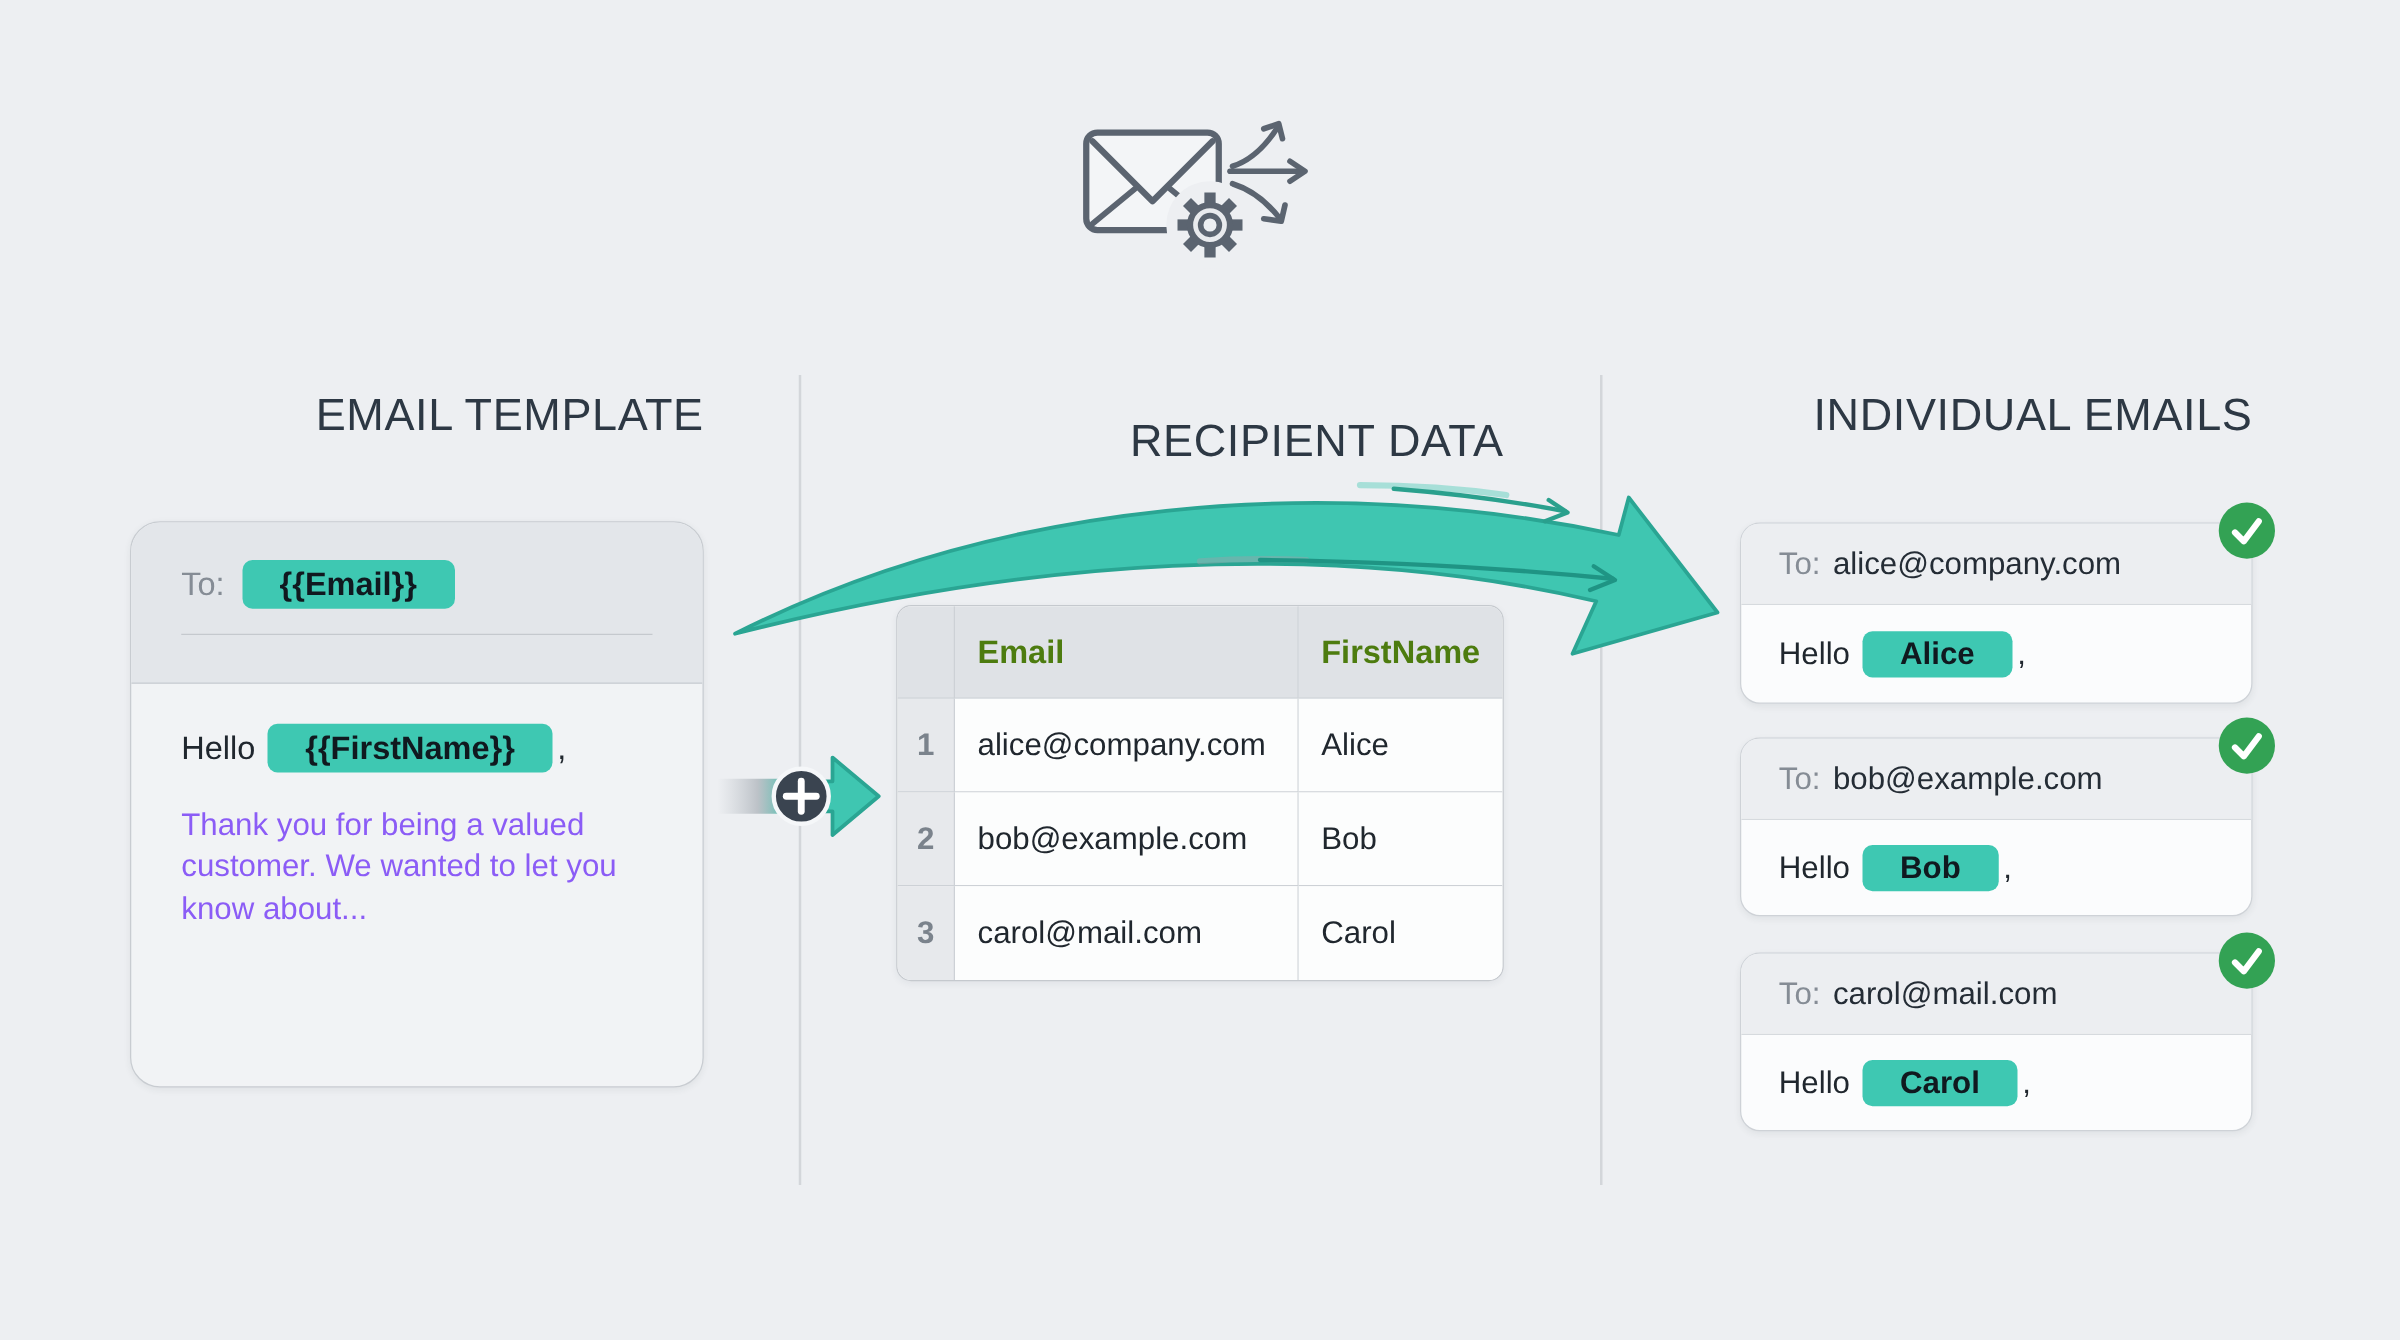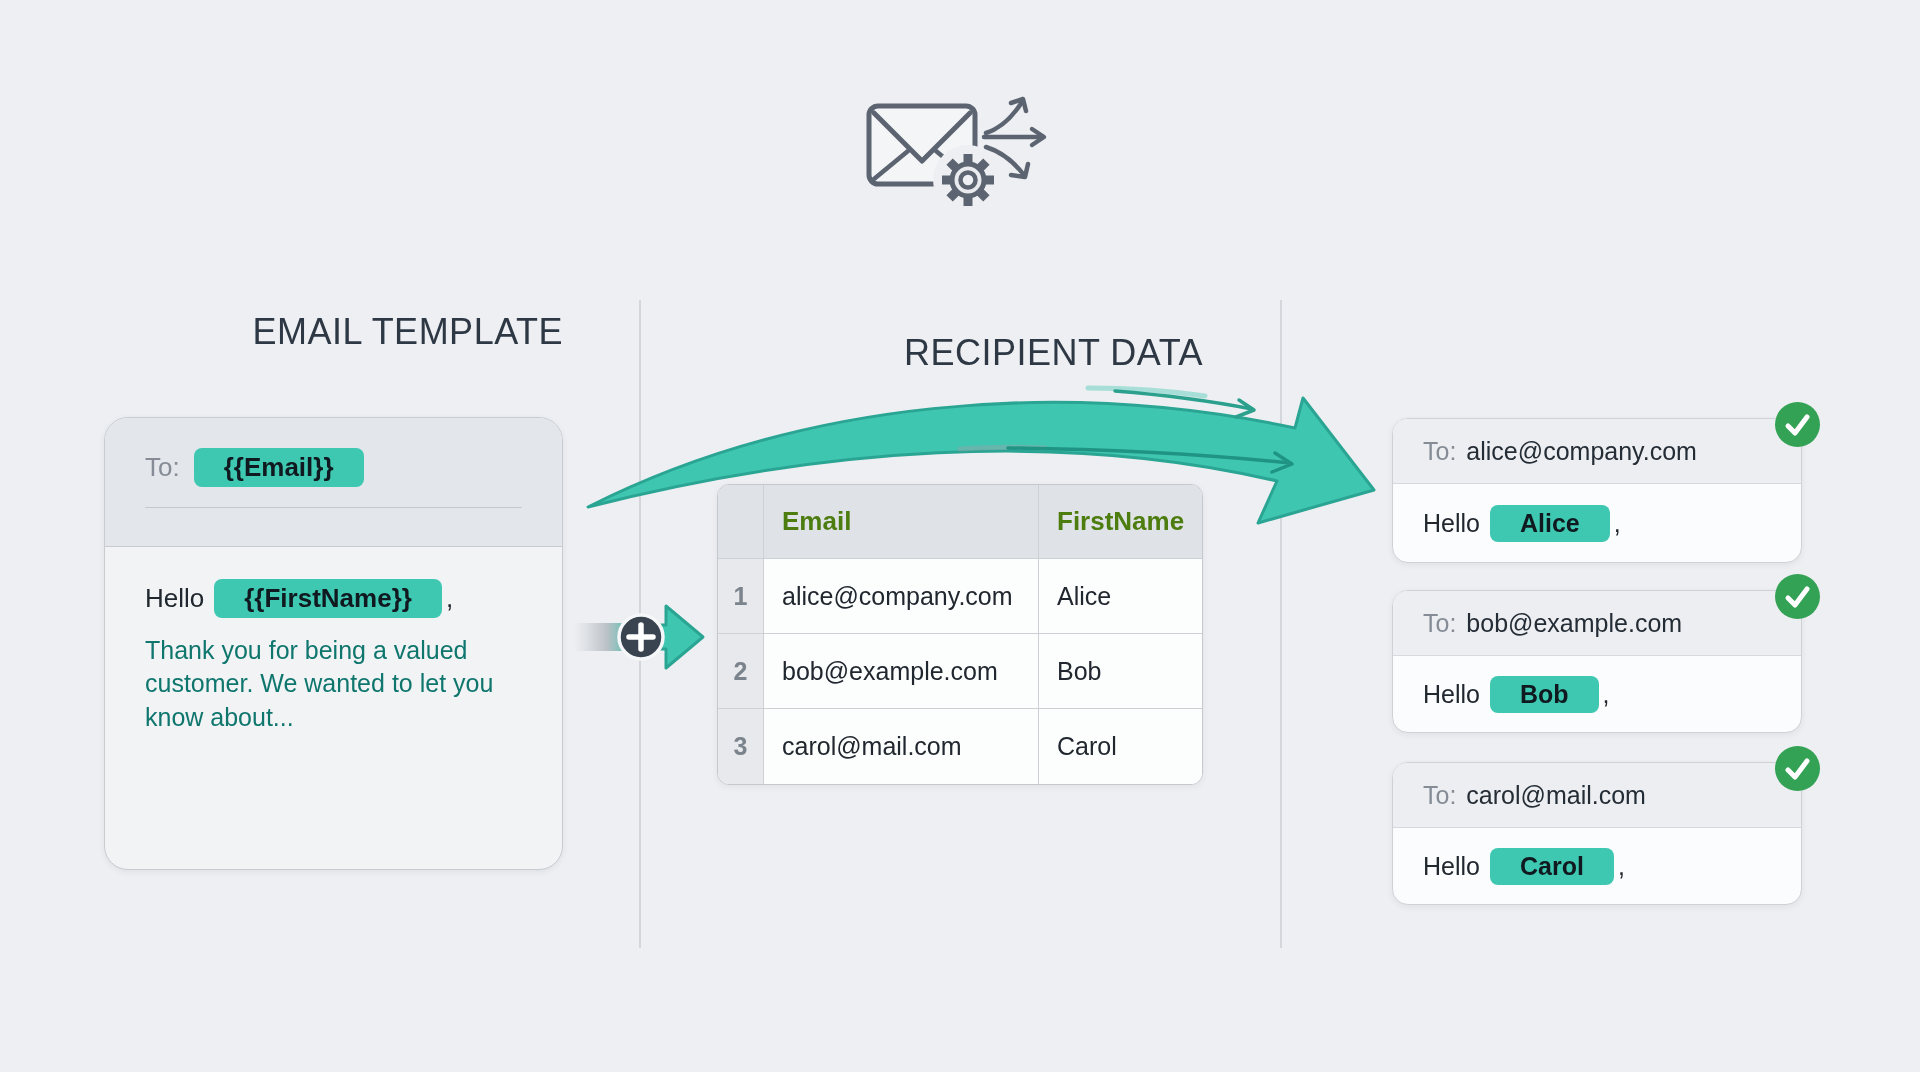--- a/index.html
+++ b/index.html
@@ -35,21 +35,21 @@
   .field-value{color:#242c35;}
   .head-rule{border:none;border-top:1.5px solid #c5c9ce;margin:20px 0 16px 0;}
   .template-body{padding:32px 40px;}
   .hello-row{font-size:26px;display:flex;align-items:center;color:#20272e;}
   .chip{
     background:#3ec8b2;color:#10191f;font-weight:bold;
     border-radius:8px;padding:4px 30px;display:inline-block;
   }
   .hello-row .chip{margin:0 4px 0 10px;}
   .template-paragraph{
-    margin-top:16px;width:378px;font-size:25px;line-height:1.33;color:#0f766e;
+    margin-top:26px;width:378px;font-size:25px;line-height:1.33;color:#8b5cf6;
   }
   
   .recipient-table{
     position:absolute;left:717px;top:484px;width:486px;height:301px;
     border:1.5px solid #c5c9ce;border-radius:12px;overflow:hidden;
     box-shadow:0 2px 6px rgba(40,50,60,.06);
     display:grid;grid-template-columns:46px 275px 163px;grid-template-rows:74px 75px 75px 75px;
     background:#fcfdfd;box-sizing:border-box;
   }
   .cell{border-right:1px solid #cdd1d6;border-bottom:1px solid #cdd1d6;
@@ -88,20 +88,21 @@
 </head>
 <body>
 
 <div class="canvas">
 
   <div class="v-divider d1"></div>
   <div class="v-divider d2"></div>
 
   <div class="col-title title-template">EMAIL TEMPLATE</div>
   <div class="col-title title-recipient">RECIPIENT DATA</div>
+  <div class="col-title title-individual">INDIVIDUAL EMAILS</div>
 
   <div class="template-card">
     <div class="template-head">
       <div class="to-row">
         <span class="field-label">To:</span>
         <span class="chip" style="margin-left:2px">{{Email}}</span>
       </div>
       <hr class="head-rule">
     </div>
     <div class="template-body">

